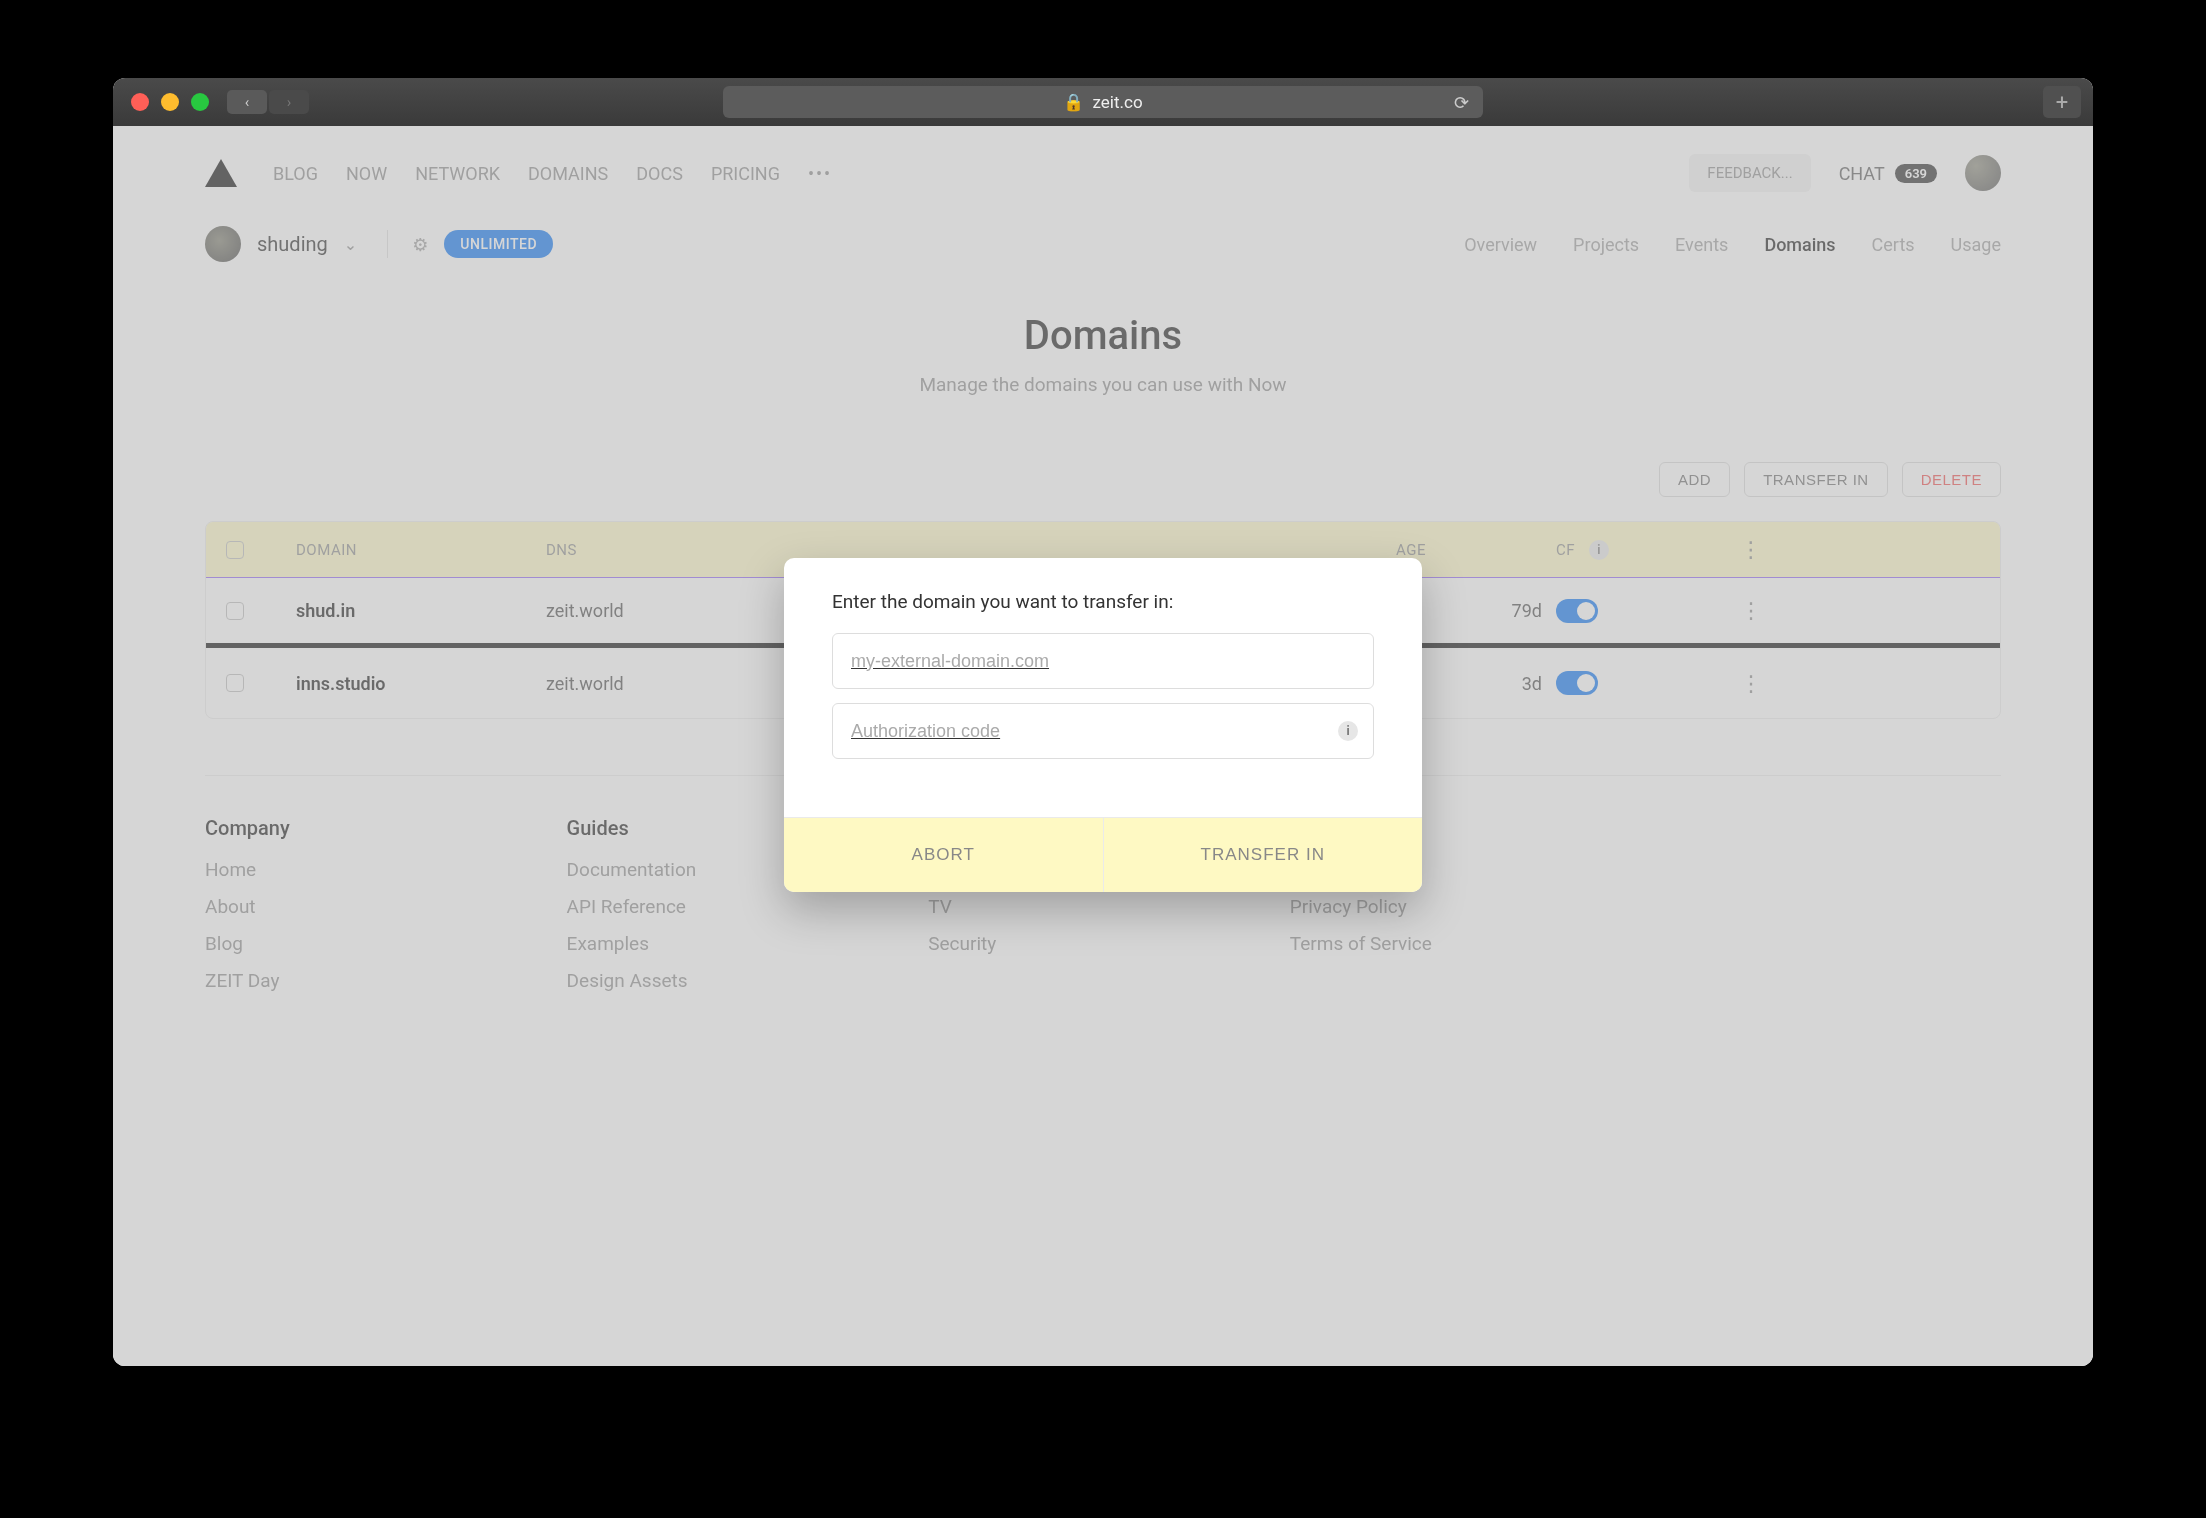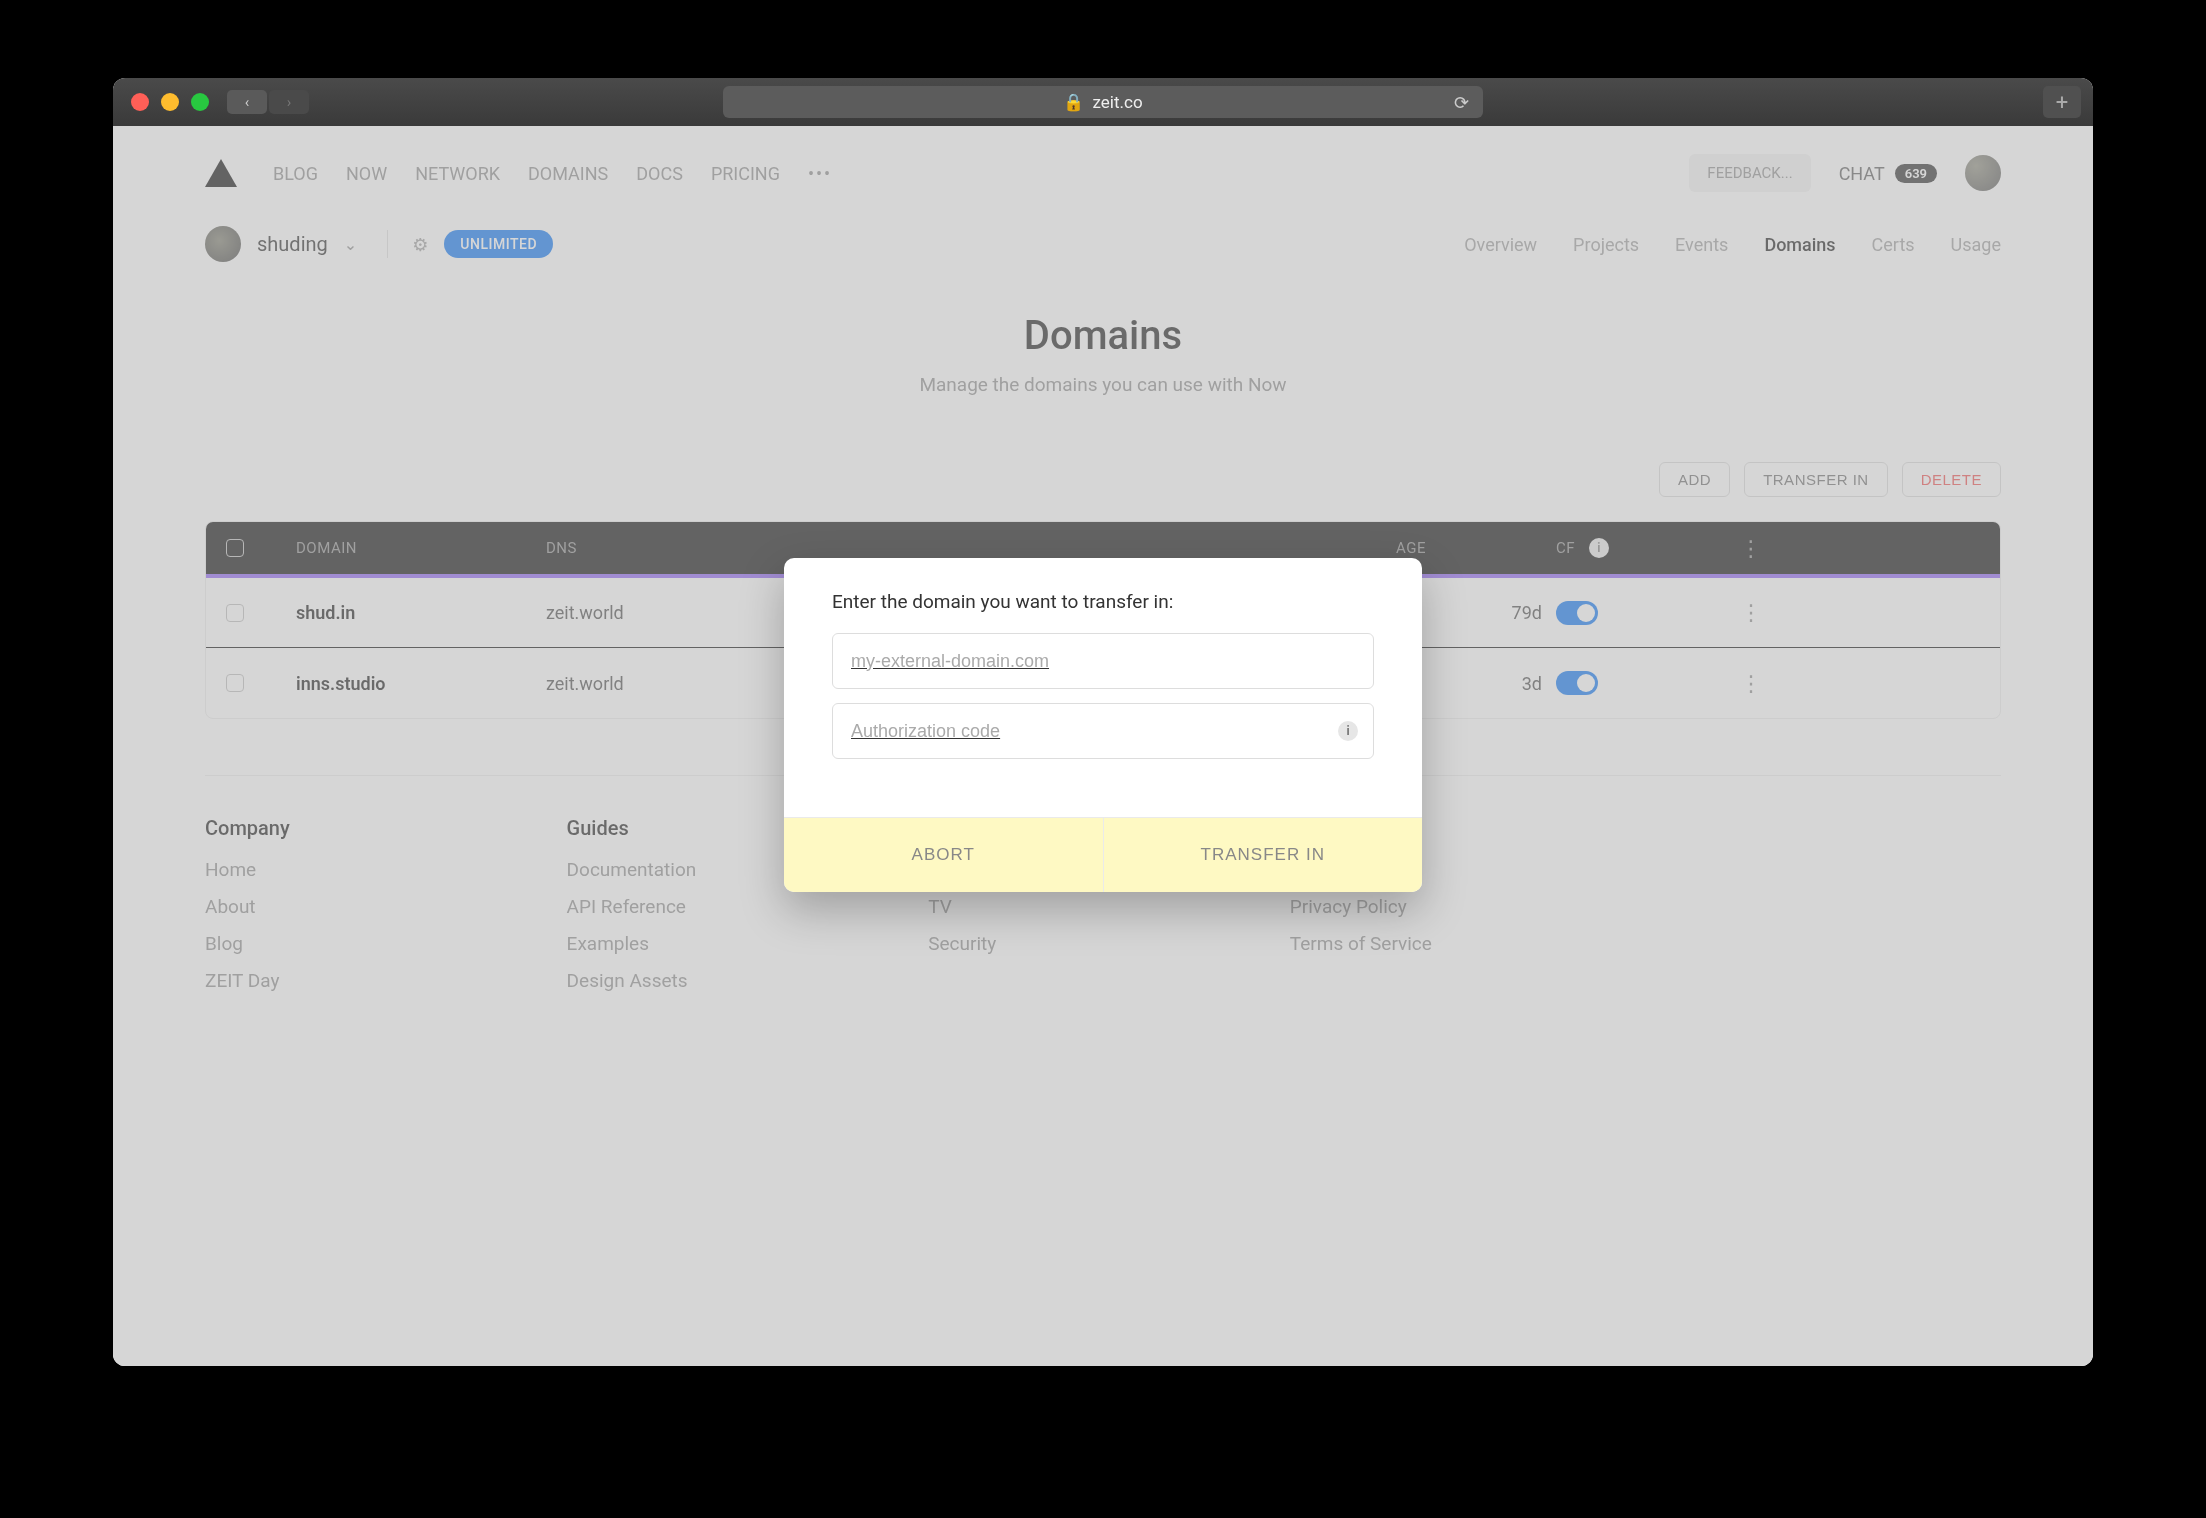--- a/index.html
+++ b/index.html
@@ -39,22 +39,22 @@
 .subtabs { display: flex; gap: 36px; font-size: 18px; color: #999; }
 .subtabs .active { color: #111; font-weight: 500; }
 .hero { text-align: center; padding: 26px 0 12px; }
 .hero h1 { font-size: 40px; font-weight: 500; color: #111; }
 .hero p { font-size: 19px; color: #888; margin-top: 14px; }
 .actions { display: flex; justify-content: flex-end; gap: 14px; padding: 54px 0 24px; }
 .btn { border: 1px solid #d8d8d8; background: #fff; color: #666; padding: 8px 18px; border-radius: 6px; font-size: 15px; letter-spacing: 0.5px; }
 .btn.dis { color: #ef4444; }
 .table { border: 1px solid #eaeaea; border-radius: 8px; overflow: hidden; }
 .thead, .trow { display: grid; grid-template-columns: 70px 250px 340px 510px 160px 160px 70px; align-items: center; padding: 0 20px; font-size: 18px; }
-.thead { height: 56px; background: #000000; color: #888; font-size: 15px; letter-spacing: 0.5px; border-bottom: 4px solid #8b5cf6; }
-.trow { height: 70px; border-bottom: 1px solid #000000; color: #444; }
+.thead { height: 56px; background: #fef9c3; color: #888; font-size: 15px; letter-spacing: 0.5px; border-bottom: 1px solid #8b5cf6; }
+.trow { height: 70px; border-bottom: 5px solid #000000; color: #444; }
 .trow:last-child { border-bottom: none; }
 .trow .dom { font-weight: 600; color: #111; }
 .chk { width: 18px; height: 18px; border: 1.5px solid #bbb; border-radius: 4px; }
 .cfcol { display: flex; align-items: center; gap: 8px; }
 .toggle { width: 42px; height: 24px; background: #0070f3; border-radius: 12px; position: relative; }
 .toggle::after { content: ''; position: absolute; right: 3px; top: 3px; width: 18px; height: 18px; background: #fff; border-radius: 50%; }
 .dots { color: #888; font-size: 22px; text-align: center; }
 .info-i { display: inline-flex; width: 20px; height: 20px; border-radius: 50%; background: #e6e6e6; color: #777; align-items: center; justify-content: center; font-size: 12px; font-weight: 700; font-style: normal; margin-left: 6px; }
 .footer { border-top: 1px solid #eaeaea; margin-top: 56px; padding: 40px 0; display: grid; grid-template-columns: repeat(5, 1fr); gap: 12px; font-size: 19px; color: #888; }
 .footer h4 { color: #111; font-size: 20px; font-weight: 500; margin-bottom: 18px; }

